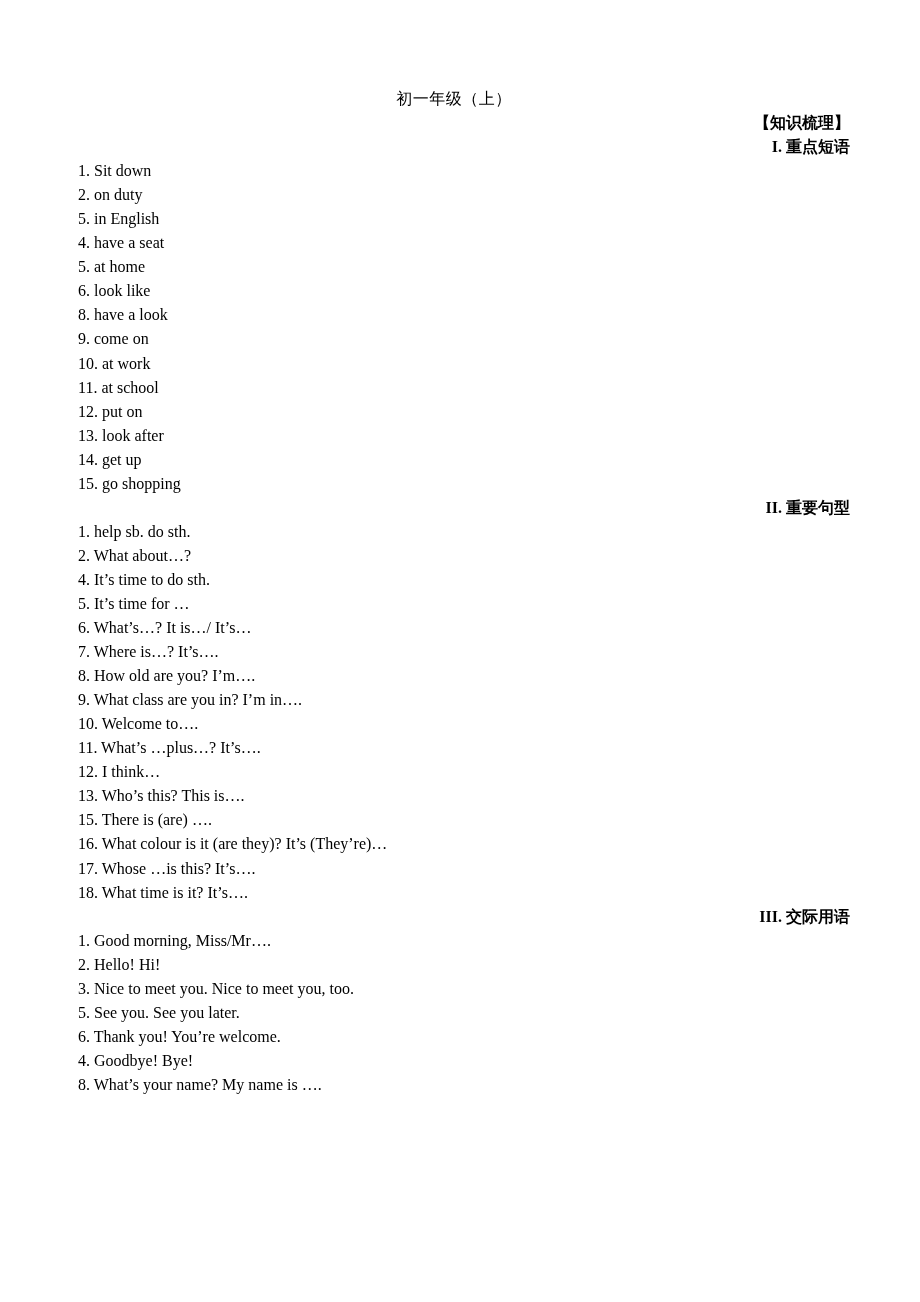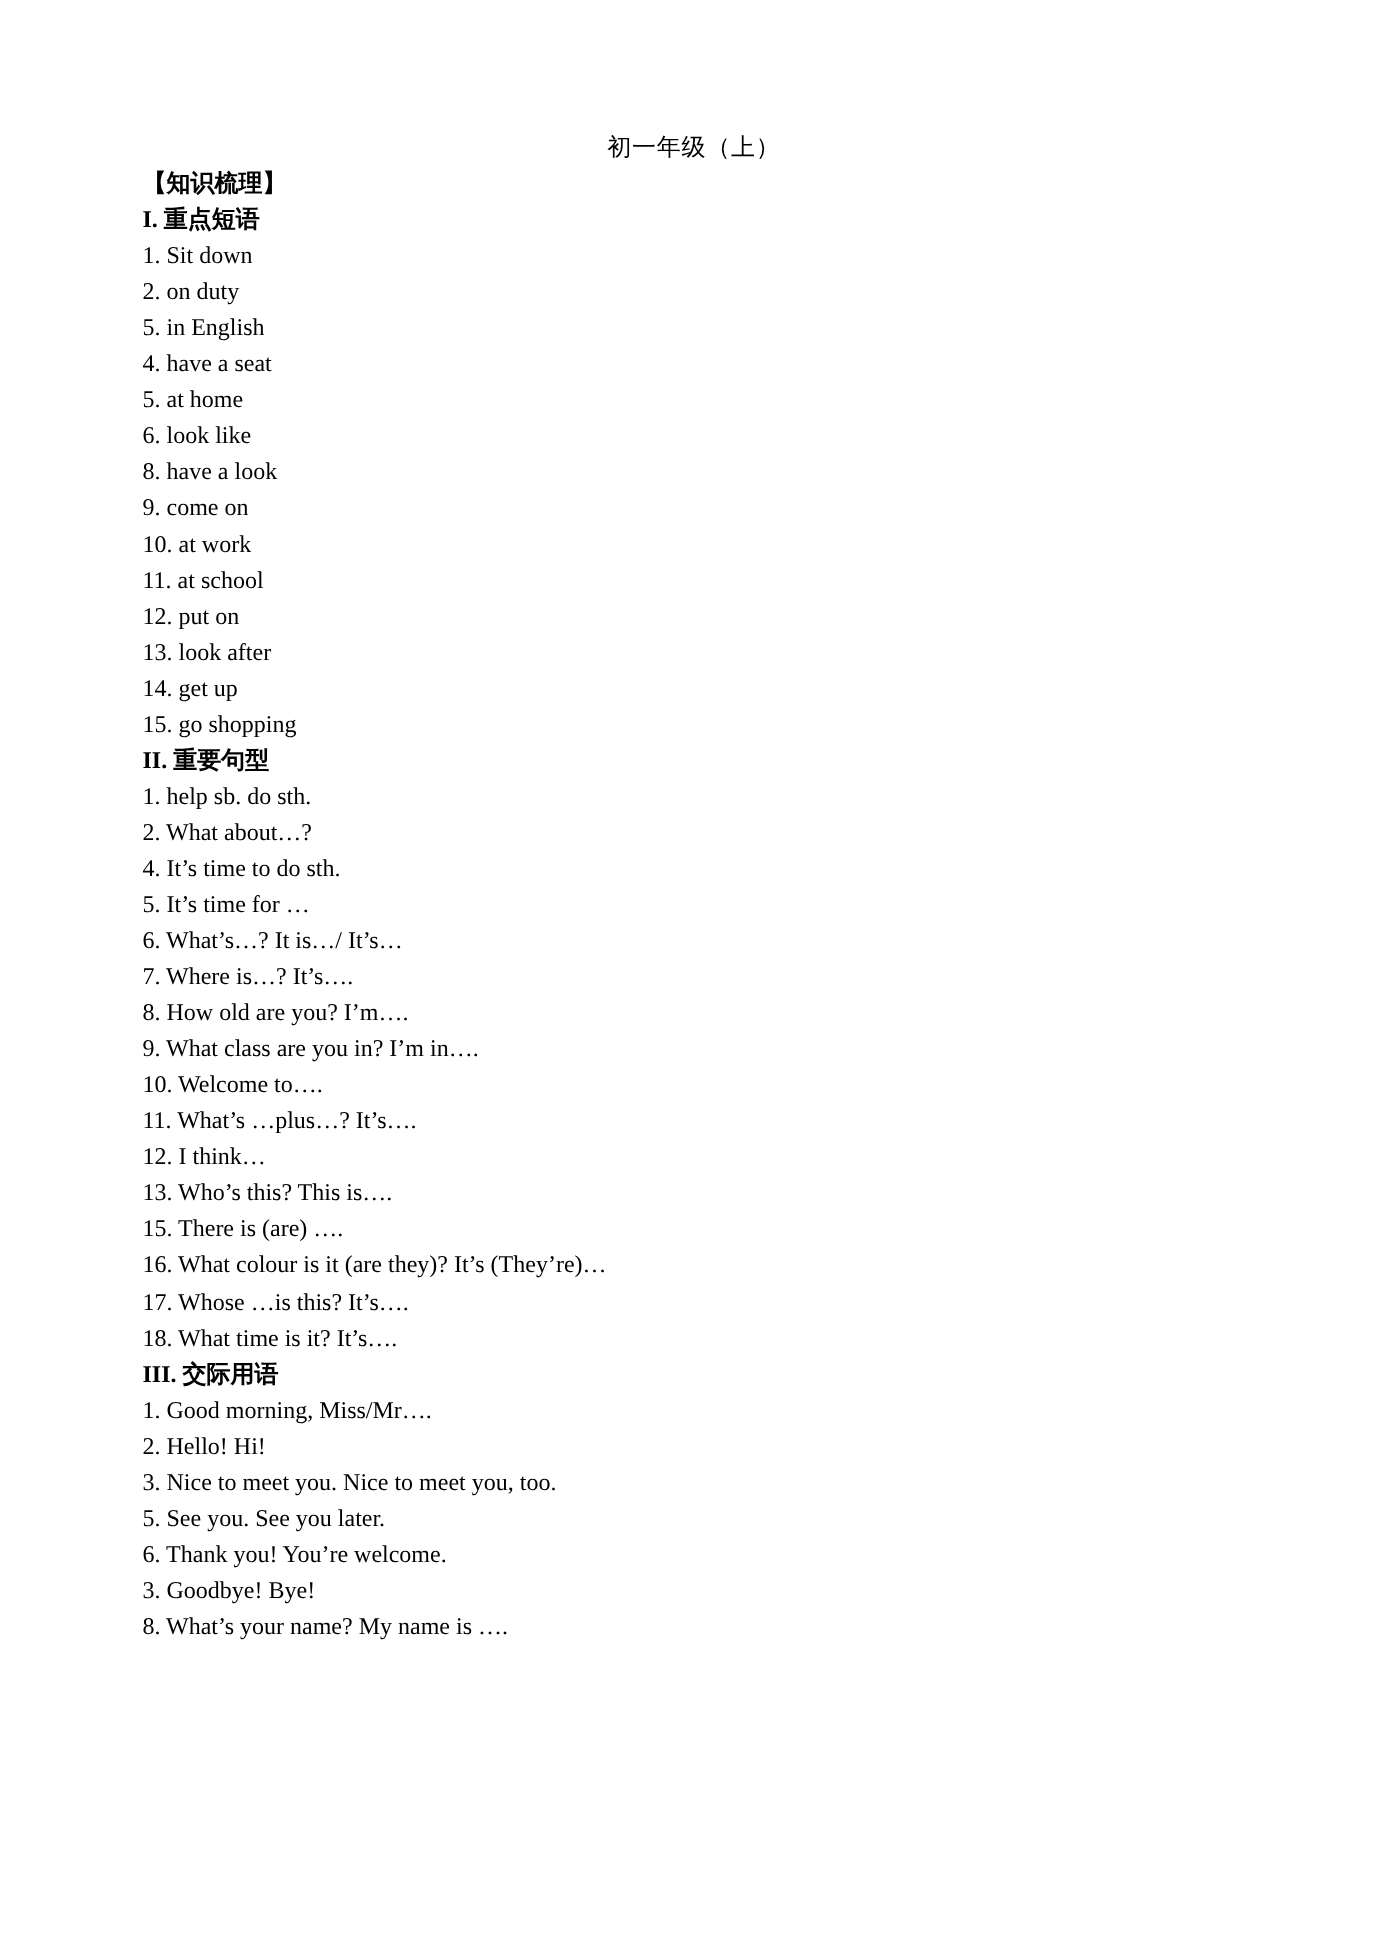--- a/index.html
+++ b/index.html
@@ -24,30 +24,30 @@
     position: absolute;
     left: 78px;
     top: 87px;
     width: 772px;
     font-size: 16px;
     line-height: 24.05px;
   }
   .line {
     white-space: pre-wrap;
     min-height: 24.05px;
-    margin-left: 17px;
   }
   .title-line {
     text-align: center;
     padding-right: 20px;
     font-weight: normal;
     letter-spacing: 0.5px;
   }
   .bold {
     font-weight: bold;
+    text-align: right;
   }
 </style>
 </head>
 <body>
 
 <div class="page">
   <div class="content">
 
     <div class="line title-line">初一年级（上）</div>
 
@@ -86,17 +86,17 @@
     <div class="line">16. What colour is it (are they)? It’s (They’re)…</div>
     <div class="line">17. Whose …is this? It’s….</div>
     <div class="line">18. What time is it? It’s….</div>
 
     <div class="line bold">III. 交际用语</div>
     <div class="line">1. Good morning, Miss/Mr….</div>
     <div class="line">2. Hello! Hi!</div>
     <div class="line">3. Nice to meet you. Nice to meet you, too.</div>
     <div class="line">5. See you. See you later.</div>
     <div class="line">6. Thank you! You’re welcome.</div>
-    <div class="line">3. Goodbye! Bye!</div>
+    <div class="line">4. Goodbye! Bye!</div>
     <div class="line">8. What’s your name? My name is ….</div>
 
   </div>
 </div>
 
 </body></html>

